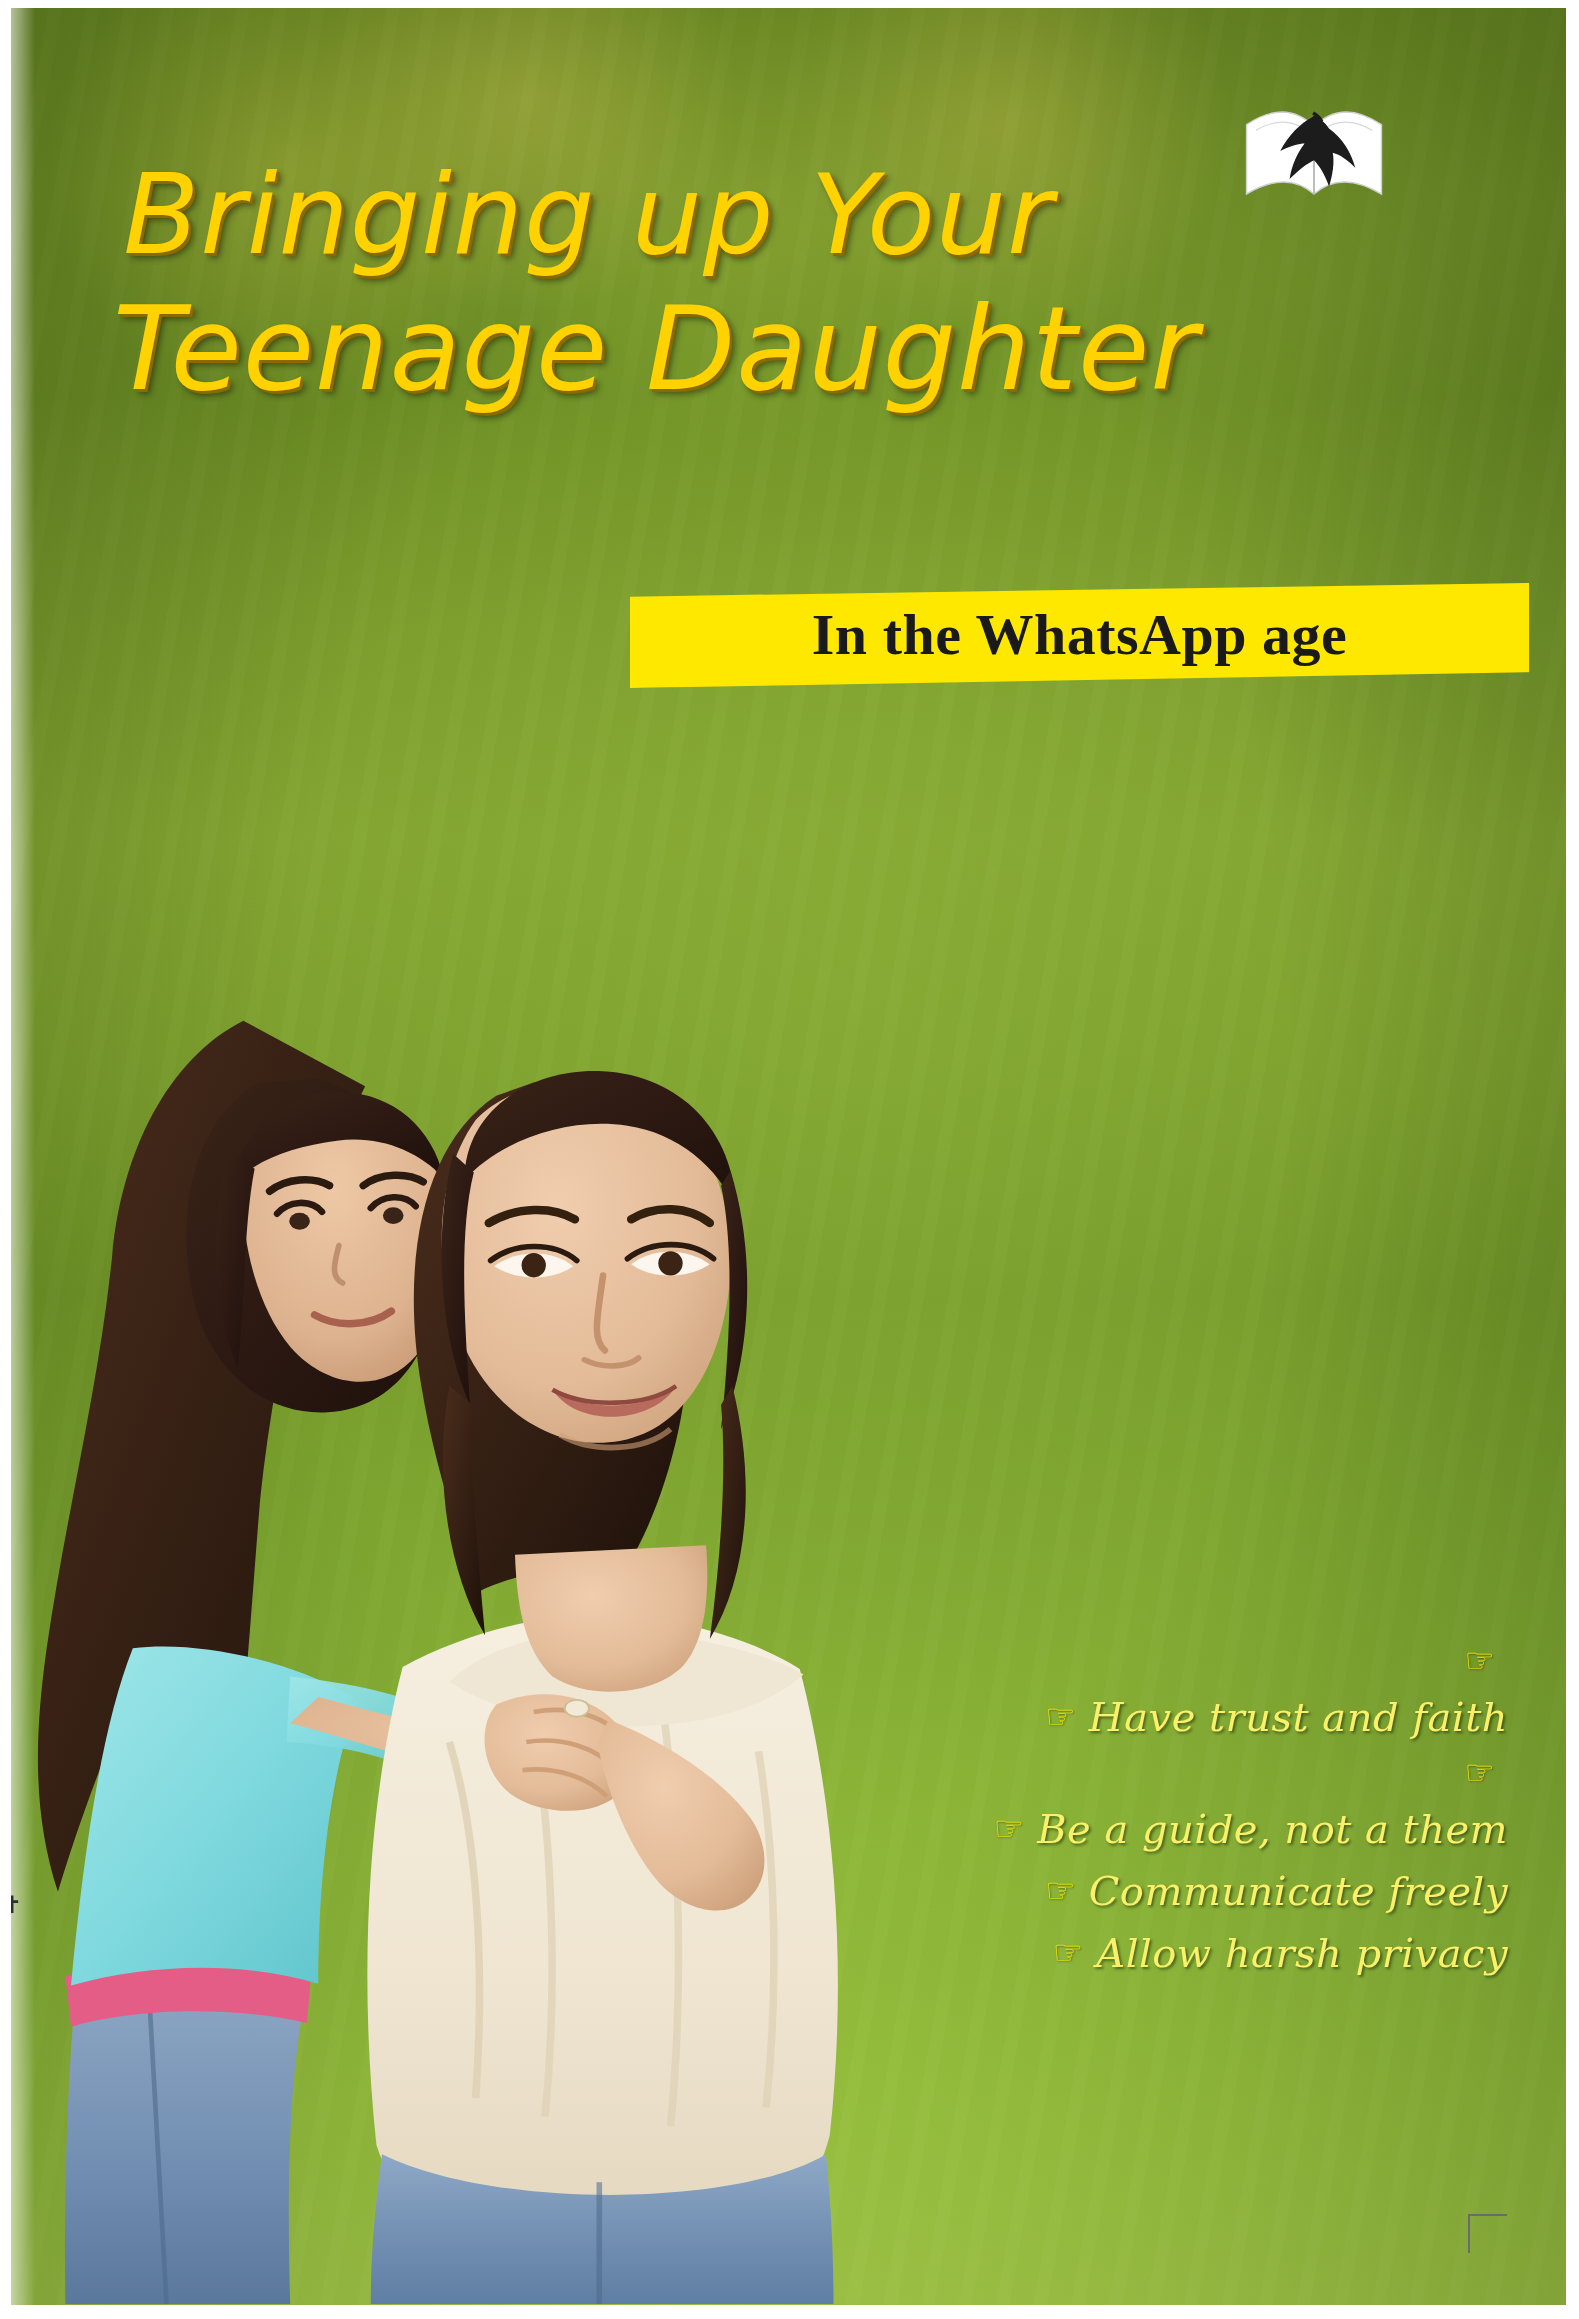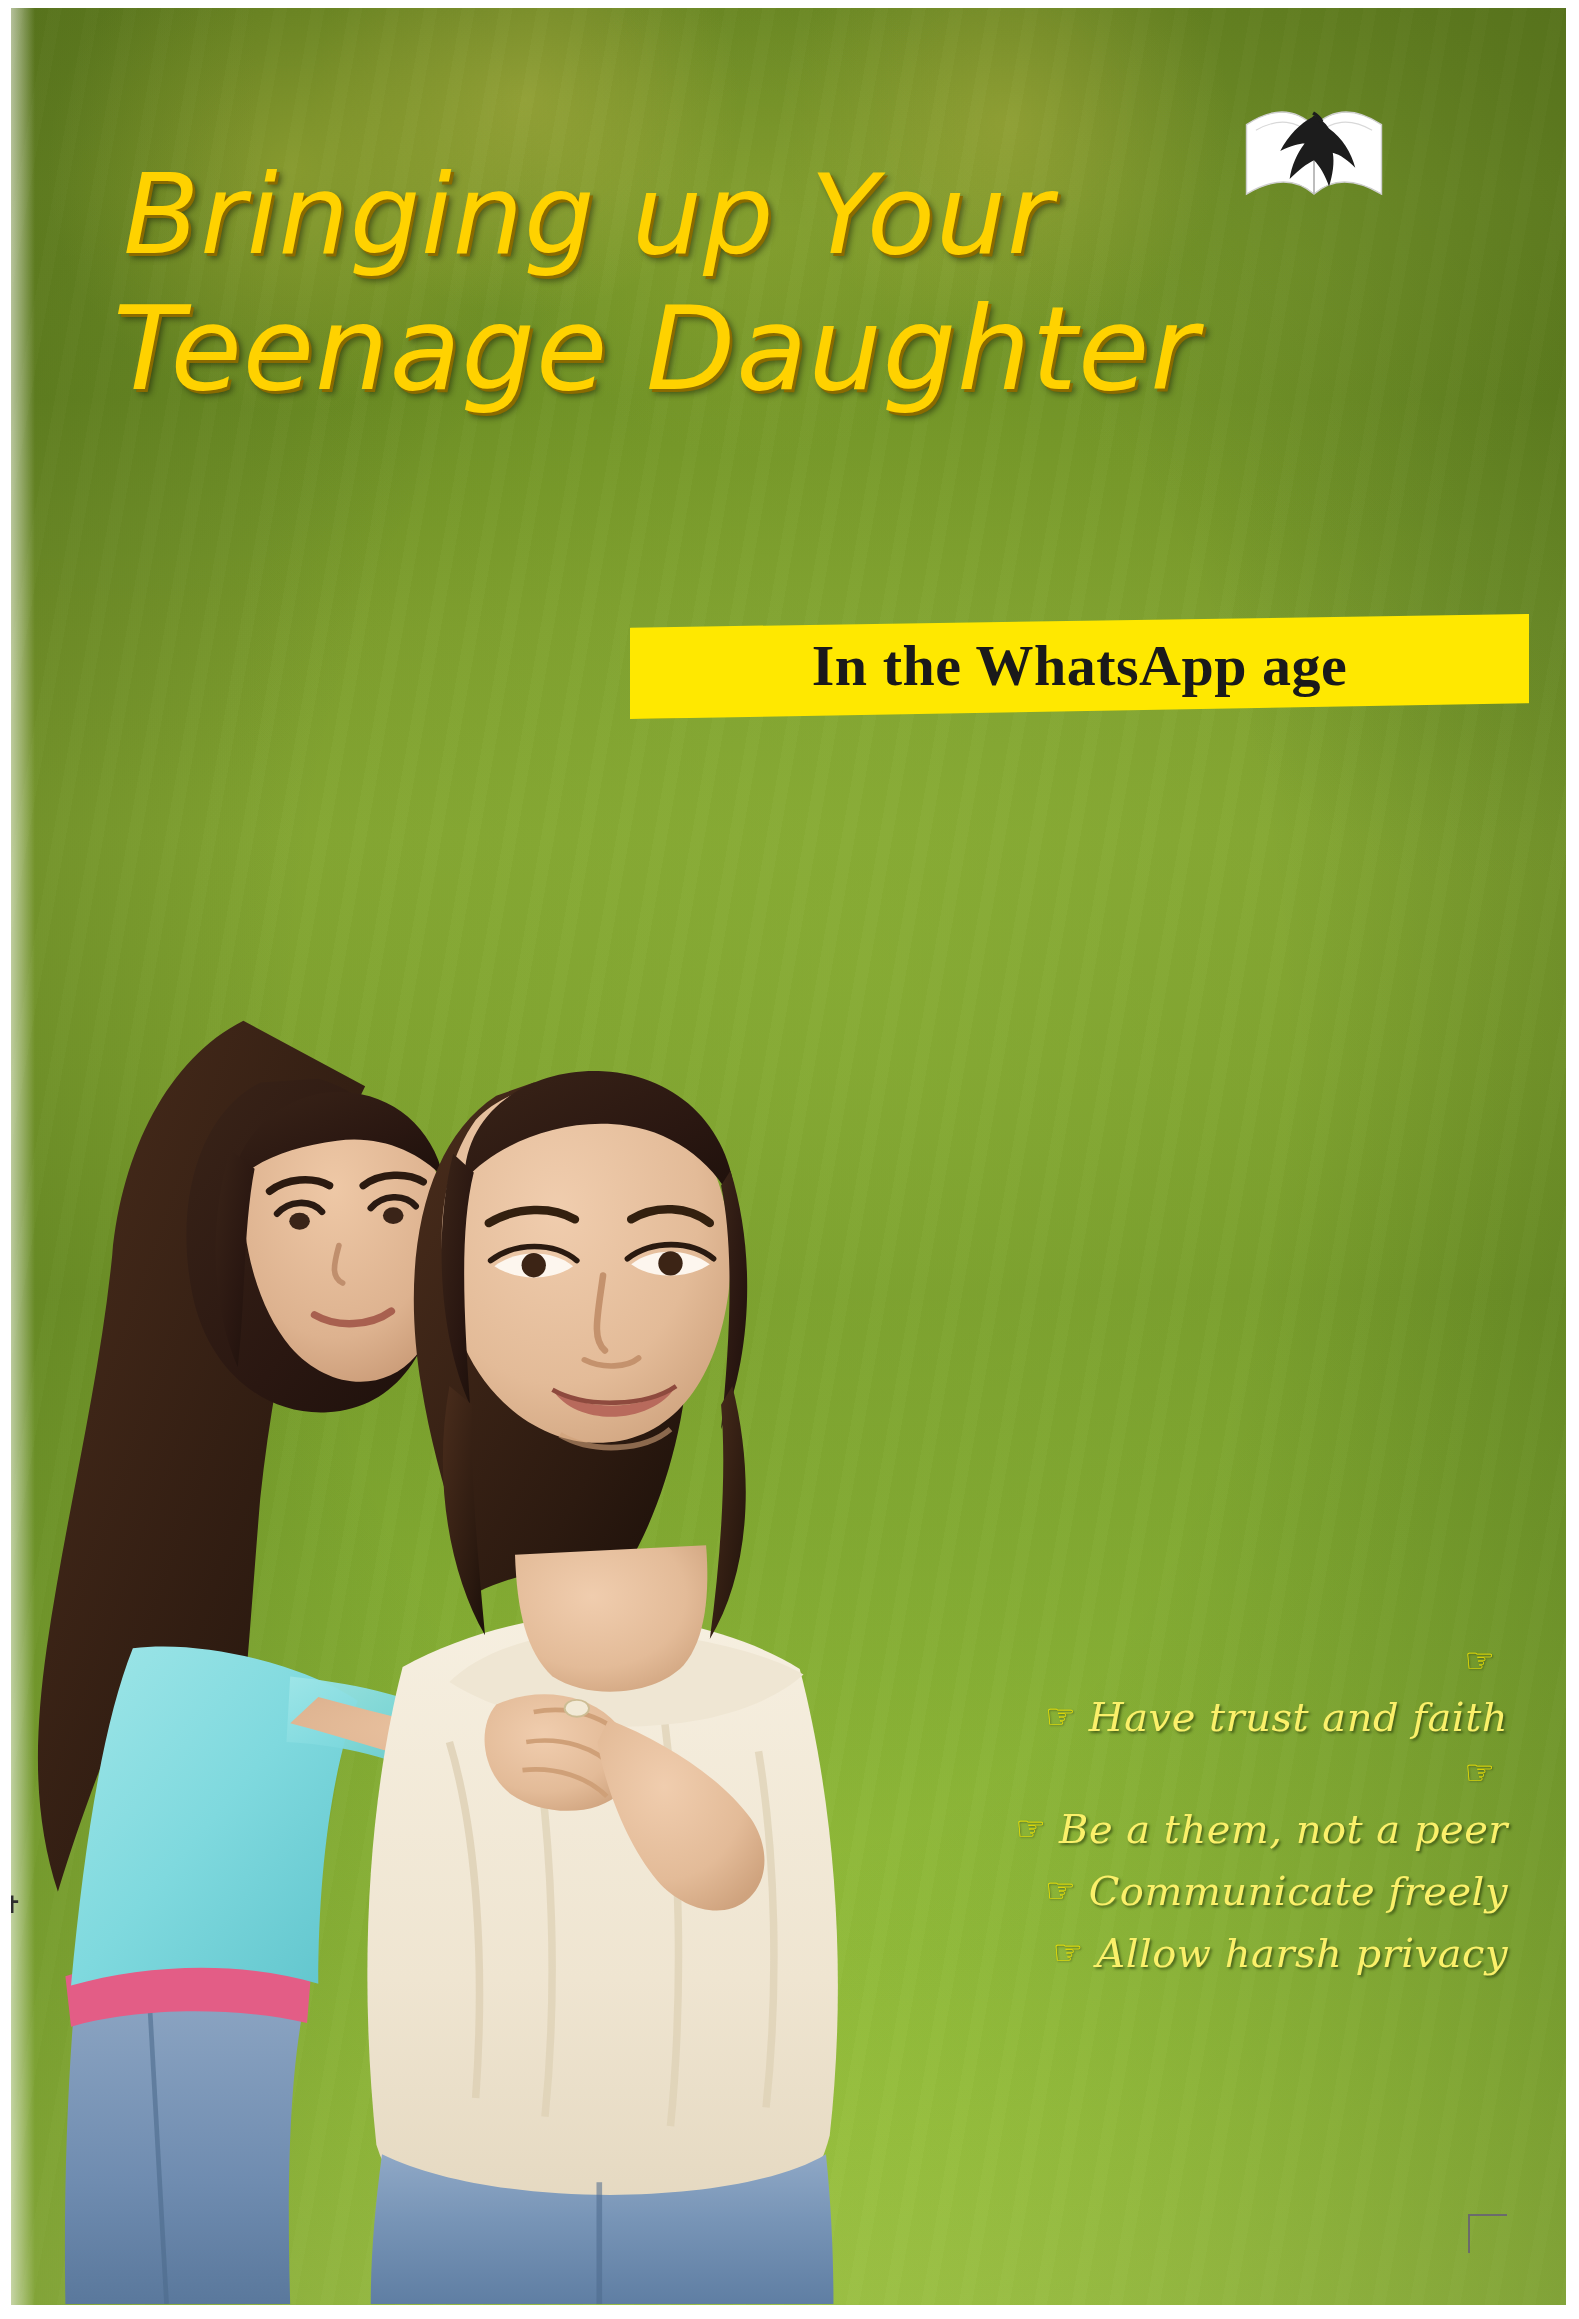--- a/index.html
+++ b/index.html
@@ -115,21 +115,21 @@
   .title-line-2 {
     font-size: 116px;
     margin-top: 20.6px;
     margin-left: 1px;
   }
 
   
   .subtitle-banner {
     position: absolute;
     left: 630px;
-    top: 614px;
+    top: 583px;
     width: 899px;
     height: 105px;
     background: #ffe800;
     box-shadow: 0 3.7px 9.4px rgba(0,0,0,0.35);
     clip-path: polygon(0% 13%, 100% 0%, 100% 85%, 0% 100%);
     display: flex;
     align-items: center;
     justify-content: center;
   }
   .subtitle-text {
@@ -422,21 +422,21 @@
     </div>
     <div class="bullet-row">
       <span class="bullet-icon">☞</span>
       <span class="bullet-text">Have trust and faith</span>
     </div>
     <div class="bullet-row">
       <span class="bullet-icon">☞</span>
     </div>
     <div class="bullet-row">
       <span class="bullet-icon">☞</span>
-      <span class="bullet-text">Be a them, not a peer</span>
+      <span class="bullet-text">Be a guide, not a them</span>
     </div>
     <div class="bullet-row">
       <span class="bullet-icon">☞</span>
       <span class="bullet-text">Communicate freely</span>
     </div>
     <div class="bullet-row">
       <span class="bullet-icon">☞</span>
       <span class="bullet-text">Allow harsh privacy</span>
     </div>
   </div>

